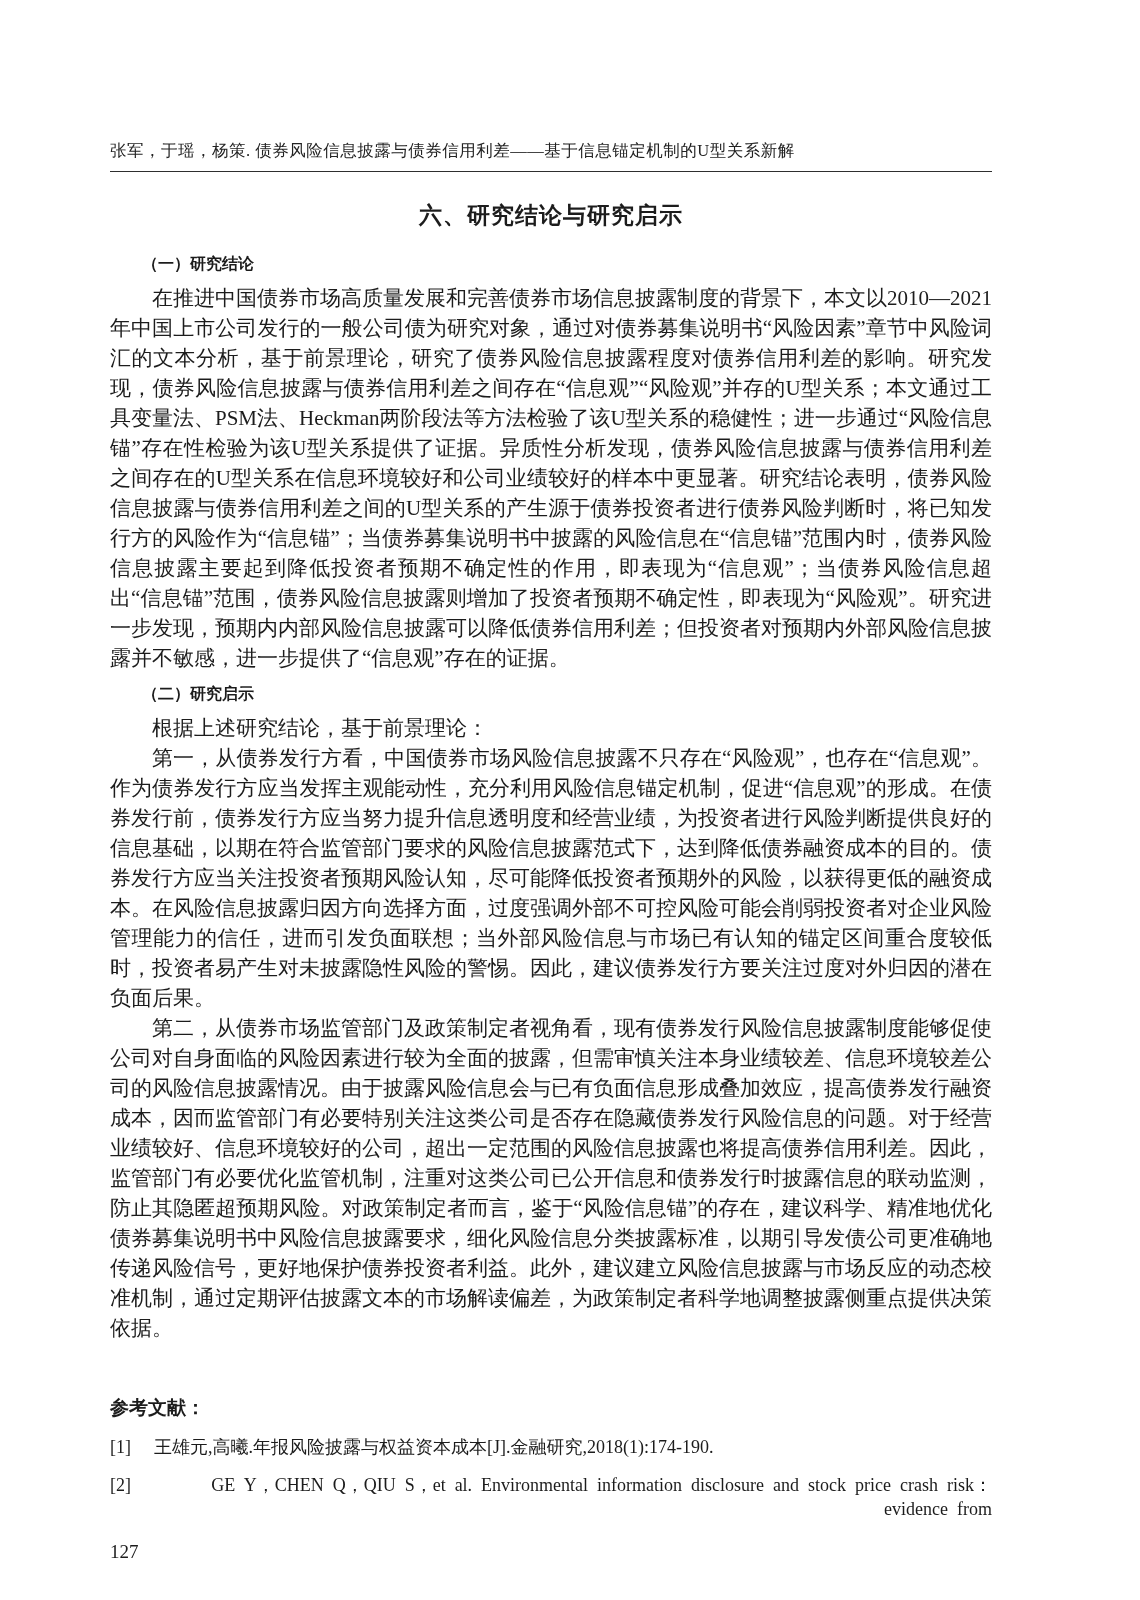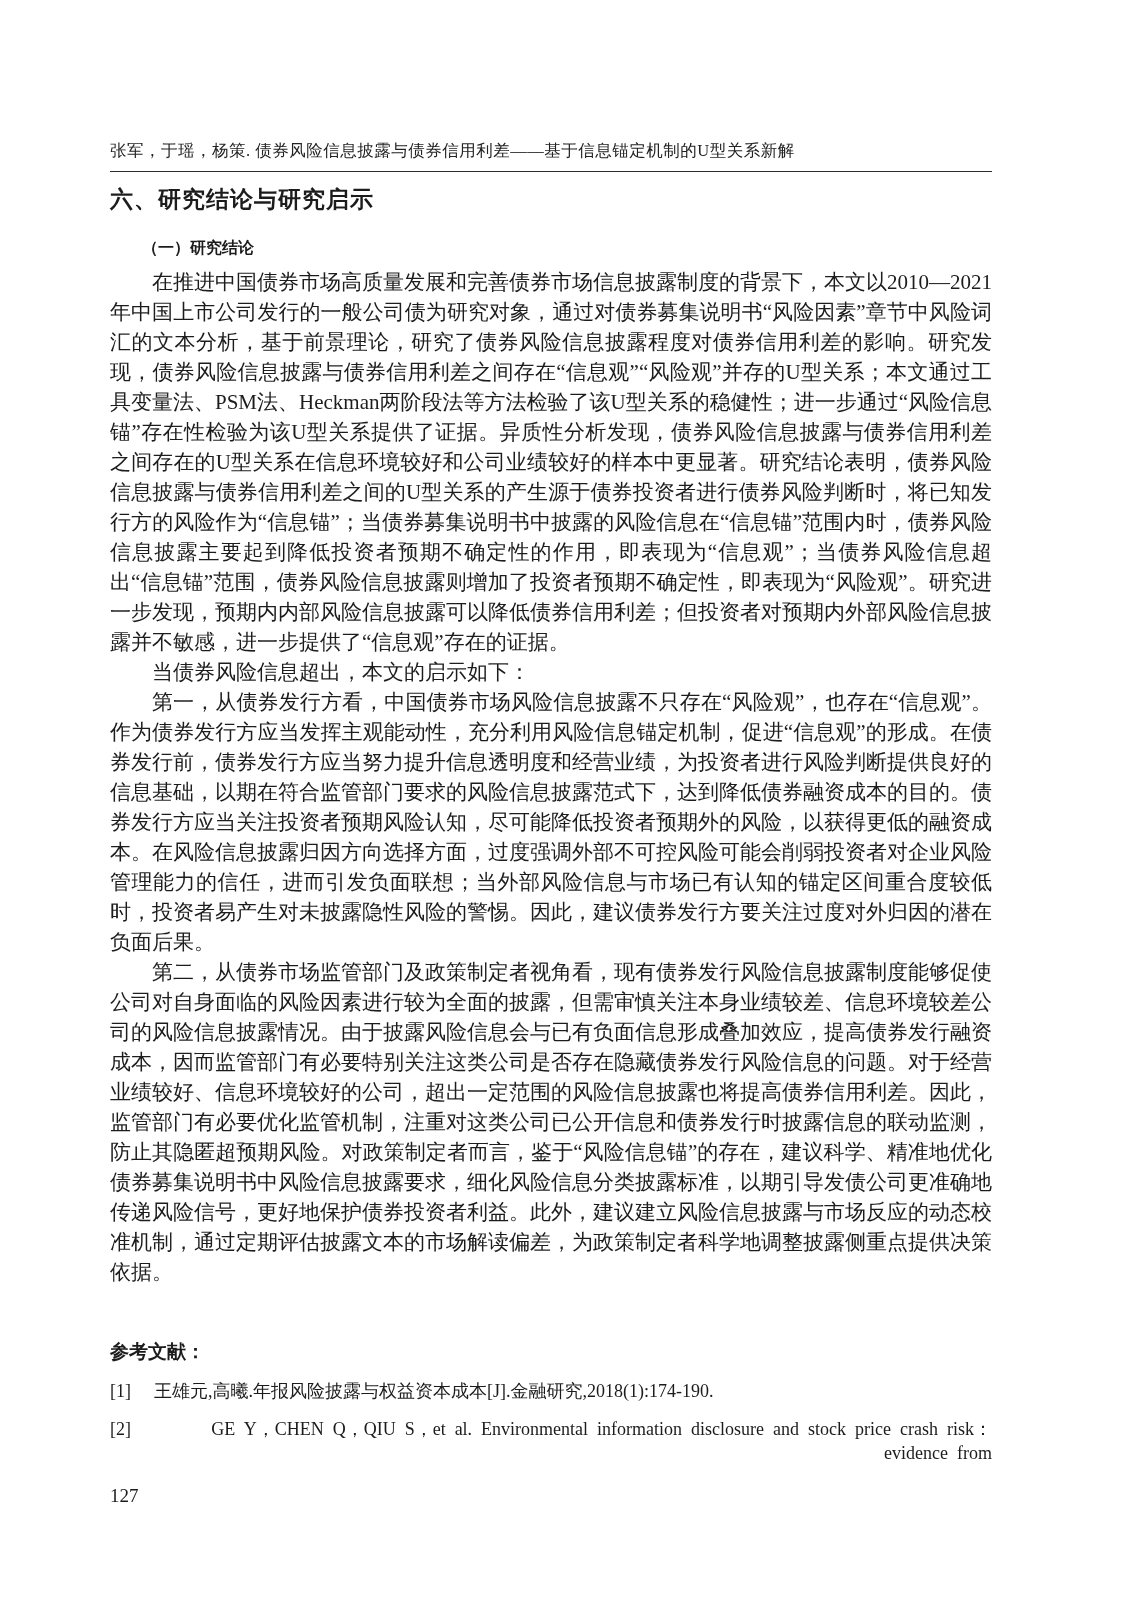--- a/index.html
+++ b/index.html
@@ -21,24 +21,25 @@
   }
   .running-header {
     font-size: 16.5px;
     line-height: 22px;
     letter-spacing: 0.5px;
     padding-bottom: 9px;
     border-bottom: 1.5px solid #2e2e2e;
     color: #222;
   }
   .section-title {
+    text-align: center;
     font-family: "Liberation Sans", "DejaVu Sans", sans-serif;
     font-size: 23px;
     font-weight: bold;
-    margin: 12px 0 18px 0;
+    margin: 28px 0 18px 0;
     letter-spacing: 1px;
   }
   .subsection-heading {
     font-family: "Liberation Sans", "DejaVu Sans", sans-serif;
     font-size: 16px;
     font-weight: bold;
     line-height: 30px;
     text-indent: 2em;
     margin: 6px 0 4px 0;
   }
@@ -90,22 +91,23 @@
   <div class="running-header">
     <span>张军，于瑶，杨策. 债券风险信息披露与债券信用利差——基于信息锚定机制的U型关系新解</span>
   </div>
 
   <h1 class="section-title">六、研究结论与研究启示</h1>
 
   <h2 class="subsection-heading">（一）研究结论</h2>
 
   <p class="body-para">在推进中国债券市场高质量发展和完善债券市场信息披露制度的背景下，本文以2010—2021年中国上市公司发行的一般公司债为研究对象，通过对债券募集说明书“风险因素”章节中风险词汇的文本分析，基于前景理论，研究了债券风险信息披露程度对债券信用利差的影响。研究发现，债券风险信息披露与债券信用利差之间存在“信息观”“风险观”并存的U型关系；本文通过工具变量法、PSM法、Heckman两阶段法等方法检验了该U型关系的稳健性；进一步通过“风险信息锚”存在性检验为该U型关系提供了证据。异质性分析发现，债券风险信息披露与债券信用利差之间存在的U型关系在信息环境较好和公司业绩较好的样本中更显著。研究结论表明，债券风险信息披露与债券信用利差之间的U型关系的产生源于债券投资者进行债券风险判断时，将已知发行方的风险作为“信息锚”；当债券募集说明书中披露的风险信息在“信息锚”范围内时，债券风险信息披露主要起到降低投资者预期不确定性的作用，即表现为“信息观”；当债券风险信息超出“信息锚”范围，债券风险信息披露则增加了投资者预期不确定性，即表现为“风险观”。研究进一步发现，预期内内部风险信息披露可以降低债券信用利差；但投资者对预期内外部风险信息披露并不敏感，进一步提供了“信息观”存在的证据。</p>
 
+  <h2 class="subsection-heading">（二）研究启示</h2>
 
-  <p class="body-para">当债券风险信息超出，本文的启示如下：</p>
+  <p class="body-para">根据上述研究结论，基于前景理论：</p>
 
   <p class="body-para">第一，从债券发行方看，中国债券市场风险信息披露不只存在“风险观”，也存在“信息观”。作为债券发行方应当发挥主观能动性，充分利用风险信息锚定机制，促进“信息观”的形成。在债券发行前，债券发行方应当努力提升信息透明度和经营业绩，为投资者进行风险判断提供良好的信息基础，以期在符合监管部门要求的风险信息披露范式下，达到降低债券融资成本的目的。债券发行方应当关注投资者预期风险认知，尽可能降低投资者预期外的风险，以获得更低的融资成本。在风险信息披露归因方向选择方面，过度强调外部不可控风险可能会削弱投资者对企业风险管理能力的信任，进而引发负面联想；当外部风险信息与市场已有认知的锚定区间重合度较低时，投资者易产生对未披露隐性风险的警惕。因此，建议债券发行方要关注过度对外归因的潜在负面后果。</p>
 
   <p class="body-para">第二，从债券市场监管部门及政策制定者视角看，现有债券发行风险信息披露制度能够促使公司对自身面临的风险因素进行较为全面的披露，但需审慎关注本身业绩较差、信息环境较差公司的风险信息披露情况。由于披露风险信息会与已有负面信息形成叠加效应，提高债券发行融资成本，因而监管部门有必要特别关注这类公司是否存在隐藏债券发行风险信息的问题。对于经营业绩较好、信息环境较好的公司，超出一定范围的风险信息披露也将提高债券信用利差。因此，监管部门有必要优化监管机制，注重对这类公司已公开信息和债券发行时披露信息的联动监测，防止其隐匿超预期风险。对政策制定者而言，鉴于“风险信息锚”的存在，建议科学、精准地优化债券募集说明书中风险信息披露要求，细化风险信息分类披露标准，以期引导发债公司更准确地传递风险信号，更好地保护债券投资者利益。此外，建议建立风险信息披露与市场反应的动态校准机制，通过定期评估披露文本的市场解读偏差，为政策制定者科学地调整披露侧重点提供决策依据。</p>
 
   <div class="references">
     <h3 class="ref-heading">参考文献：</h3>
 
     <div class="ref-item">
       <span class="ref-label">[1]</span>

